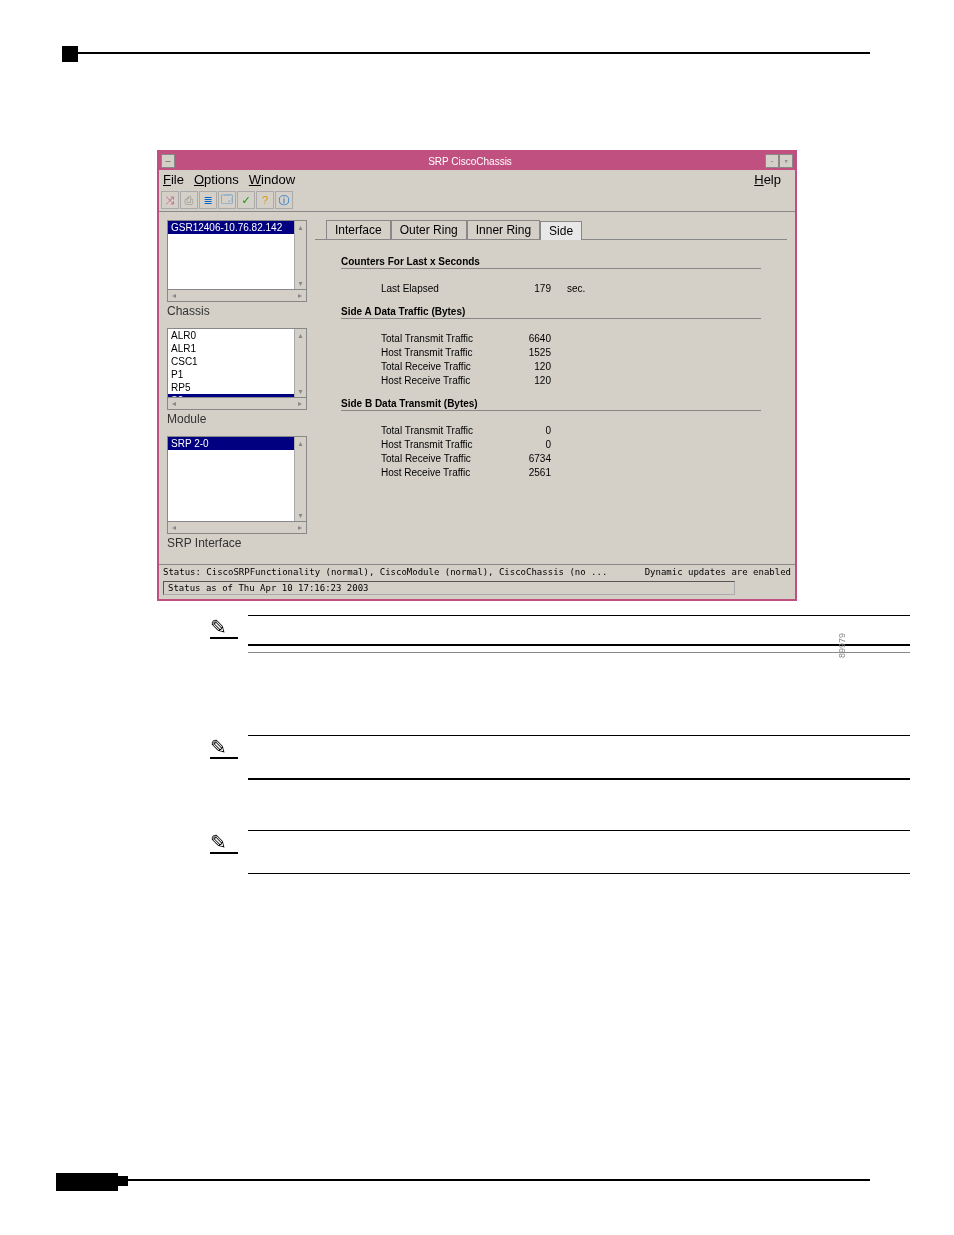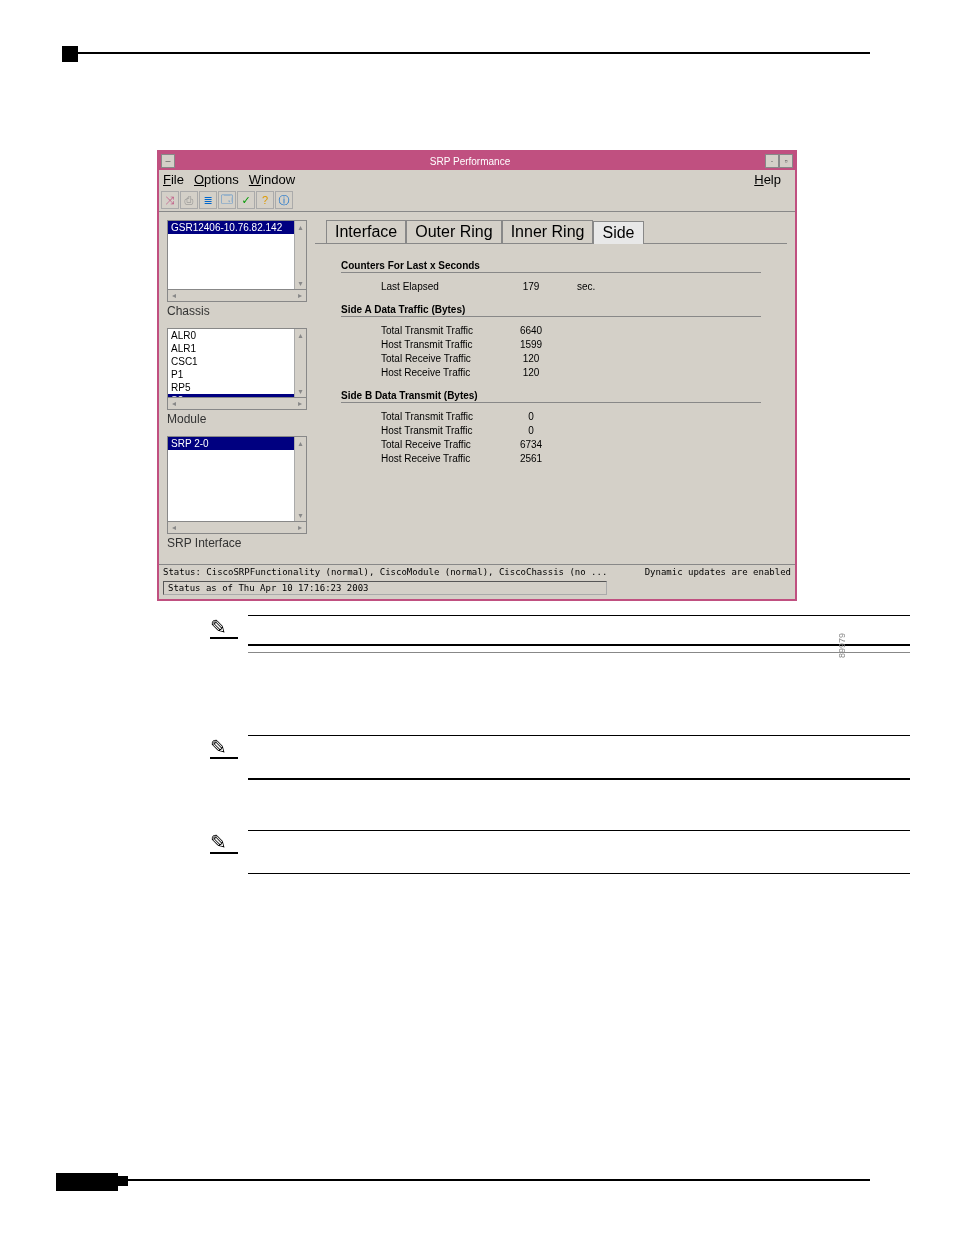--- a/index.html
+++ b/index.html
@@ -33,35 +33,35 @@
   .listbox-inner { flex:1; overflow:hidden; }
   .listbox-item { padding: 1px 3px; white-space: nowrap; }
   .listbox-item.sel { background: #000080; color: #fff; }
   .listbox-vscroll { width: 12px; background: #d4d0c8; border-left: 1px solid #aaa; display:flex; flex-direction:column; justify-content:space-between; }
   .sb-btn { height:12px; font-size:8px; display:flex; align-items:center; justify-content:center; color:#888; }
   .listbox-hscroll { height: 12px; background: #d4d0c8; border: 1px solid #888; border-top: none; display:flex; justify-content:space-between; }
   .sb-btn-h { width:12px; font-size:8px; display:flex; align-items:center; justify-content:center; color:#888; }
   .panel-label { font-size: 12px; color: #333; margin: 2px 0 6px 0; }
 
   .right-panel { flex: 1; }
-  .tabbar { display: flex; font-size: 16px; padding-left: 11px; }
+  .tabbar { display: flex; font-size: 12px; padding-left: 11px; }
   .tab { padding: 2px 8px; border: 1px solid #888; background: #d4d0c8; border-bottom: none; margin-right: 0; cursor: pointer; }
   .tab.active { background: #e8e8e8; position: relative; top: 1px; }
   .tab-content { border-top: 1px solid #888; padding: 10px 6px; }
   .groupbox { margin: 6px 20px 12px 20px; }
-  .groupbox-title { font-size: 10px; font-weight: bold; border-bottom: 1px solid #888; padding-bottom: 1px; margin-bottom: 8px; }
+  .groupbox-title { font-size: 10px; font-weight: bold; border-bottom: 1px solid #888; padding-bottom: 1px; margin-bottom: 14px; }
   .field-row { display: flex; font-size: 10px; margin: 3px 0 3px 40px; }
   .field-label { width: 130px; }
-  .field-value { width: 40px; text-align: center; }
-  .field-unit { margin-left: 26px; }
+  .field-value { width: 40px; text-align: right; }
+  .field-unit { margin-left: 16px; }
 
   .statusbar { border-top: 1px solid #888; padding: 2px 4px; font-size: 9px; font-family: monospace; display: flex; }
   .status-left { flex: 1; }
   .status-right { }
-  .status-field { border: 1px inset #aaa; padding: 1px 4px; margin-top: 2px; font-size: 9px; font-family: monospace; width: 444px; }
+  .status-field { border: 1px inset #aaa; padding: 1px 4px; margin-top: 2px; font-size: 9px; font-family: monospace; width: 572px; }
 
   .figure-id { position: absolute; right: 112px; top: 628px; font-size: 9px; color: #888; transform: rotate(-90deg); transform-origin: right; }
 
   .note { display: flex; margin: 14px 0 8px 140px; width: 700px; align-items: flex-start; gap: 10px; }
   .note-icon { width: 28px; height: 22px; font-size: 20px; position: relative; flex-shrink:0; }
   .note-icon::before { content: "✎"; position:absolute; font-size:20px; color:#000; }
   .note-icon::after { content:""; position:absolute; bottom:-2px; left:0; right:0; height:2px; background:#000;}
   .note-body { flex: 1; border-top: 1.5px solid #000; padding-top: 6px; }
   .note-text { font-size: 11px; margin-bottom: 8px; min-height: 14px; }
   .note-bottom-line { height: 1.5px; background: #888; margin-top: 6px; }
@@ -72,21 +72,21 @@
 <body>
 
 <div class="page-top-bar"></div>
 <div class="page-top-square"></div>
 
 <div class="page">
 
   <div class="window">
     <div class="titlebar">
       <div class="titlebar-left">–</div>
-      <div class="titlebar-title">SRP Performance</div>
+      <div class="titlebar-title">SRP CiscoChassis</div>
       <div class="titlebar-btns">
         <div class="titlebar-btn">·</div>
         <div class="titlebar-btn">▫</div>
       </div>
     </div>
 
     <div class="menubar">
       <span class="menubar-item"><u>F</u><span>ile</span></span>
       <span class="menubar-item"><u>O</u>ptions</span>
       <span class="menubar-item"><u>W</u>indow</span>
@@ -181,21 +181,21 @@
           </div>
 
           <div class="groupbox">
             <div class="groupbox-title">Side A Data Traffic (Bytes)</div>
             <div class="field-row">
                 <div class="field-label">Total Transmit Traffic</div>
                 <div class="field-value">6640</div>
               </div>
             <div class="field-row">
                 <div class="field-label">Host Transmit Traffic</div>
-                <div class="field-value">1599</div>
+                <div class="field-value">1525</div>
               </div>
             <div class="field-row">
                 <div class="field-label">Total Receive Traffic</div>
                 <div class="field-value">120</div>
               </div>
             <div class="field-row">
                 <div class="field-label">Host Receive Traffic</div>
                 <div class="field-value">120</div>
               </div>
           </div>

